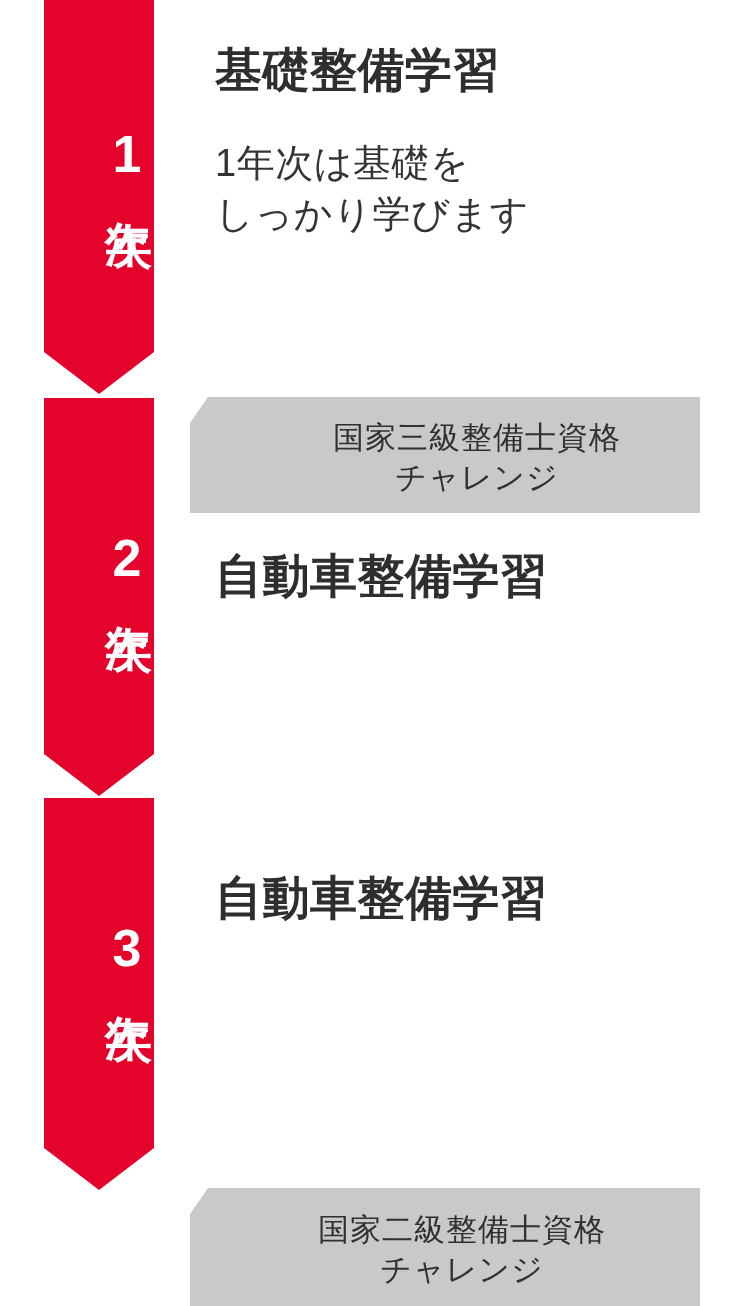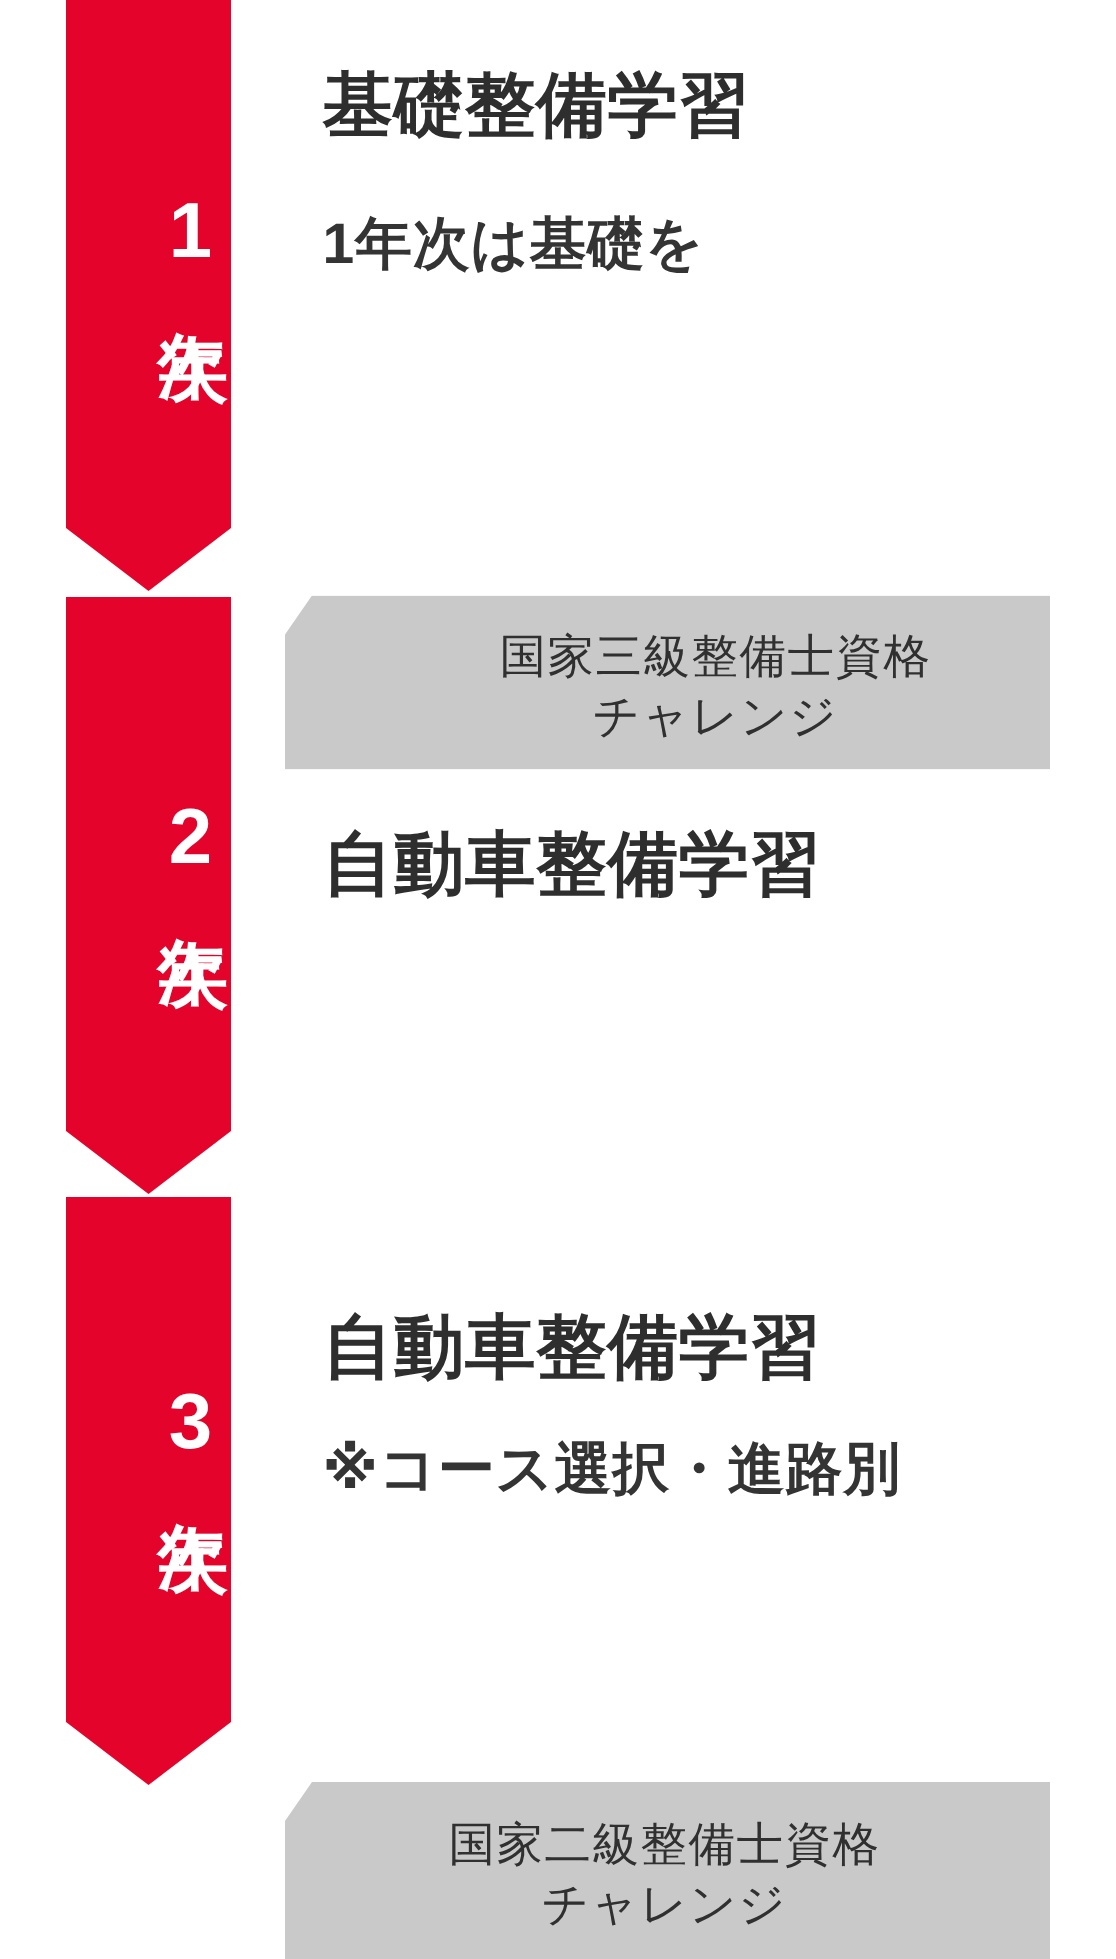--- a/index.html
+++ b/index.html
@@ -64,21 +64,21 @@
     color: #2e2e2e;
     font-weight: 700;
     font-size: 47px;
     line-height: 1.12;
     letter-spacing: 0.5px;
     white-space: nowrap;
   }
   .stage-desc {
     position: absolute;
     color: #343434;
-    font-weight: 700;
+    font-weight: 400;
     font-size: 38px;
     line-height: 1.33;
     letter-spacing: 0.5px;
   }
   .stage-desc .dl { display: block; white-space: nowrap; }
 
   
   .ribbon {
     position: absolute;
     background: #c9c9c9;
@@ -107,20 +107,21 @@
 
   <div class="year-label" style="top:26px; height:260px;">
     <span class="ylnum">1</span>
       <span>年次</span>
   </div>
 
   <div class="stage-title" style="left:215px; top:44px;text-align:center;">基礎整備学習</div>
 
   <div class="stage-desc" style="left:215px; top:138px;">
     <span class="dl">1年次は基礎を</span>
+    <span class="dl">しっかり学びます</span>
   </div>
 
   <div class="ribbon" style="left:190px; top:397px; width:510px; height:116px;"></div>
   <div class="ribbon-text" style="left:190px; top:418px; width:574px;">
     <span class="rl">国家三級整備士資格</span>
     <span class="rl">チャレンジ</span>
   </div>
 
   <div class="arrow-shaft" style="top:398px; height:356px;"></div>
   <div class="arrow-head" style="top:754px;"></div>
@@ -136,23 +137,20 @@
   <div class="arrow-shaft" style="top:798px; height:350px;"></div>
   <div class="arrow-head" style="top:1148px;"></div>
 
   <div class="year-label" style="top:820px; height:260px;">
     <span class="ylnum">3</span>
       <span>年次</span>
   </div>
 
   <div class="stage-title" style="left:215px; top:872px;">自動車整備学習</div>
 
-  <div class="stage-desc" style="left:215px; top:955px;">
-    <span class="dl">※コース選択・進路別</span>
-  </div>
 
   <div class="ribbon" style="left:190px; top:1188px; width:510px; height:118px;"></div>
-  <div class="ribbon-text" style="left:188px; top:1210px; width:510px;">
+  <div class="ribbon-text" style="left:207px; top:1210px; width:510px;">
     <span class="rl">国家二級整備士資格</span>
     <span class="rl">チャレンジ</span>
   </div>
 
 </div>
 
 </body></html>

